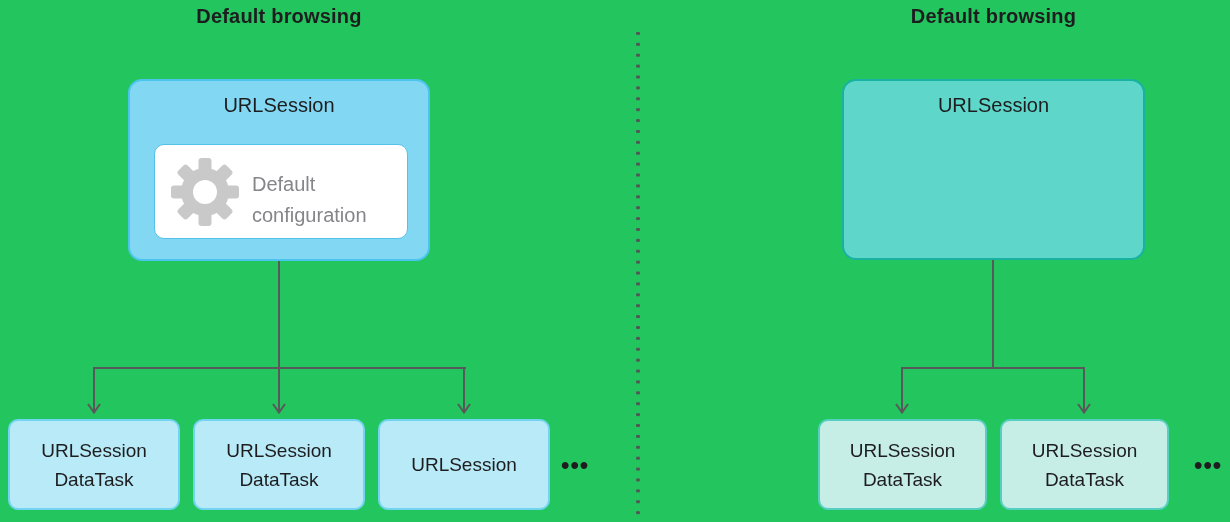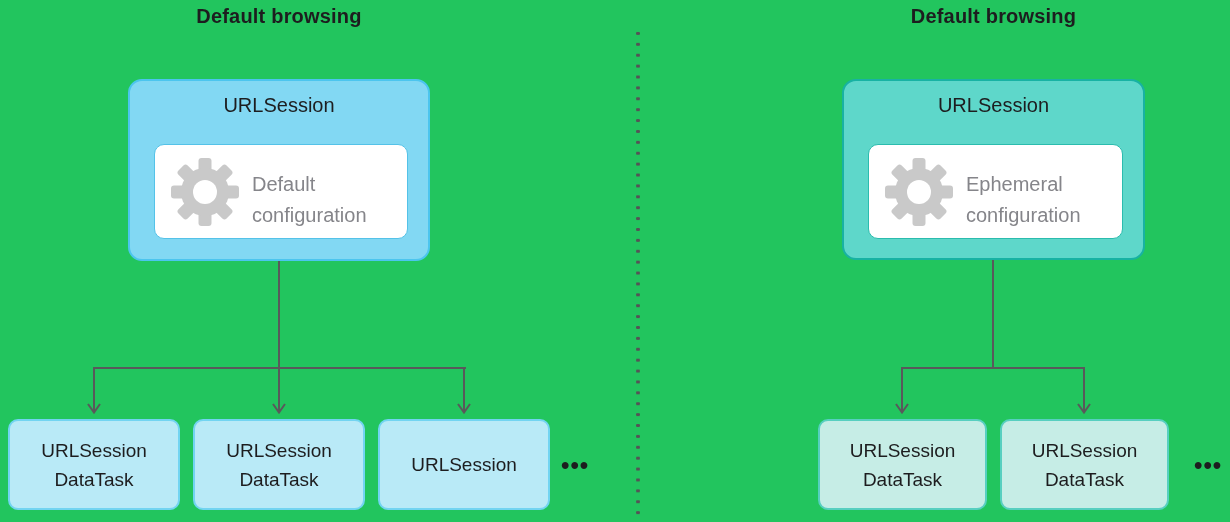--- a/index.html
+++ b/index.html
@@ -113,39 +113,20 @@
   </div>
 
   <div class="more" style="left:561px;">•••</div>
 
   <div class="divider"></div>
 
   <div class="title right">Default browsing</div>
 
   <div class="main-box teal">
     <div class="session-label">URLSession</div>
-    <div class="inner-box">
-      <svg class="gear" viewBox="0 0 70 70" aria-hidden="true">
-        <g fill="var(--gear,#c9c9c9)">
-          <g>
-            <rect x="28.5" y="1" width="13" height="16" rx="3" transform="rotate(0 35 35)"></rect>
-            <rect x="28.5" y="1" width="13" height="16" rx="3" transform="rotate(45 35 35)"></rect>
-            <rect x="28.5" y="1" width="13" height="16" rx="3" transform="rotate(90 35 35)"></rect>
-            <rect x="28.5" y="1" width="13" height="16" rx="3" transform="rotate(135 35 35)"></rect>
-            <rect x="28.5" y="1" width="13" height="16" rx="3" transform="rotate(180 35 35)"></rect>
-            <rect x="28.5" y="1" width="13" height="16" rx="3" transform="rotate(225 35 35)"></rect>
-            <rect x="28.5" y="1" width="13" height="16" rx="3" transform="rotate(270 35 35)"></rect>
-            <rect x="28.5" y="1" width="13" height="16" rx="3" transform="rotate(315 35 35)"></rect>
-          </g>
-          <circle cx="35" cy="35" r="24"></circle>
-          <circle cx="35" cy="35" r="12" fill="#ffffff"></circle>
-        </g>
-      </svg>
-      <div class="config-text">Ephemeral configuration</div>
-    </div>
   </div>
 
   <div class="line" style="left:992px;top:260px;width:2px;height:108px;"></div>
   <div class="line" style="left:901px;top:367px;width:184px;height:2px;"></div>
 
   <div class="line" style="left:901px;top:367px;width:2px;height:44px;"></div>
   <svg class="chev" viewBox="0 0 16 11" style="left:894px;top:403px;">
       <polyline points="2,1 8,9.5 14,1" fill="none" stroke="var(--arrow,#59595b)" stroke-width="2"></polyline>
     </svg>
 

